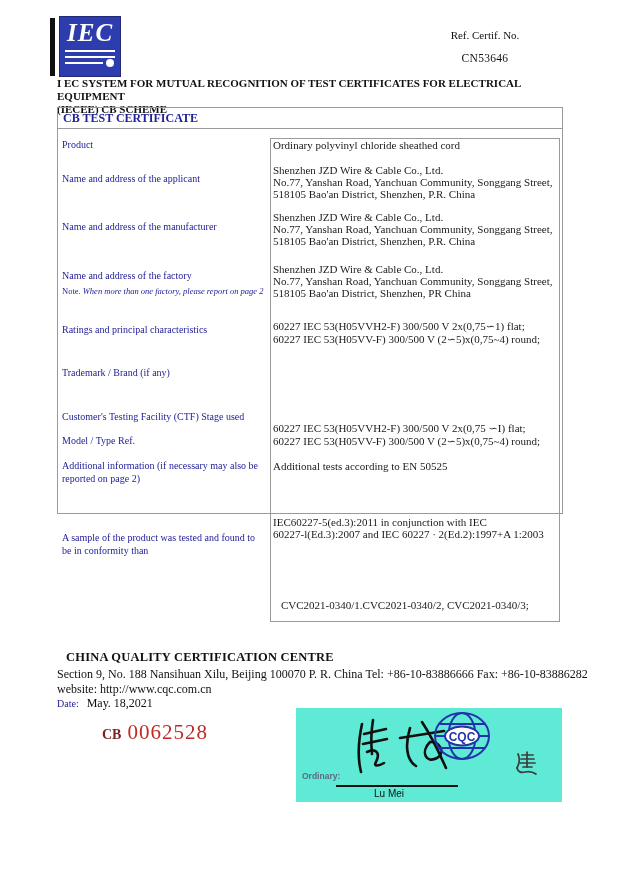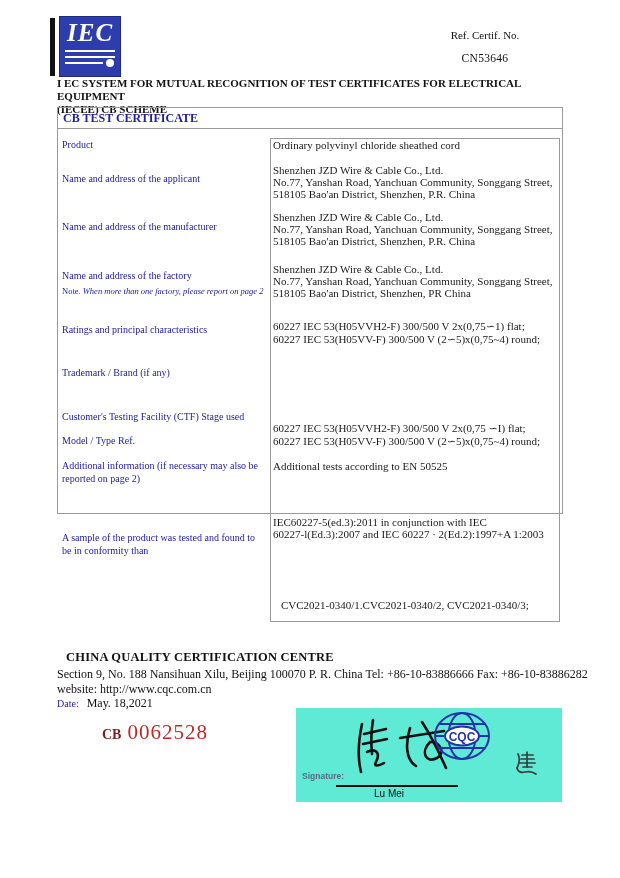--- a/index.html
+++ b/index.html
@@ -170,18 +170,18 @@
         <path d="M13,2 L13,17"></path>
         <path d="M8,5 L19,5"></path>
         <path d="M7,9 L20,9"></path>
         <path d="M6,13 L21,13"></path>
         <path d="M9,17 L18,17"></path>
         <path d="M4,4 C6,8 5,14 3,18"></path>
         <path d="M3,18 C4,22 7,23 11,22 C15,21 19,22 22,24"></path>
       </g>
     </svg>
 
-    <div class="sig-label">Signature:</div>
+    <div class="sig-label">Ordinary:</div>
     <div class="sig-line"></div>
     <div class="sig-name">Lu Mei</div>
   </div>
 
 </div>
 
 </body></html>

